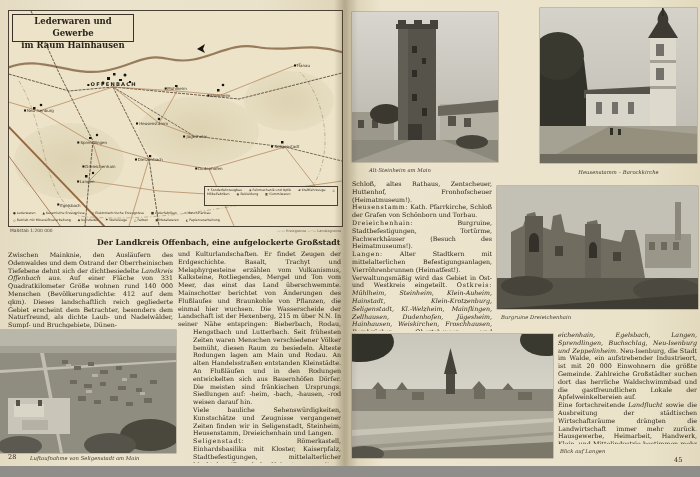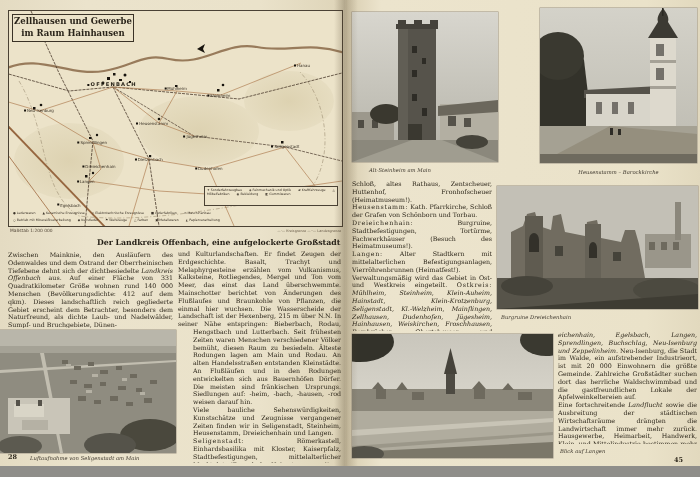--- a/index.html
+++ b/index.html
@@ -42,21 +42,21 @@
   .col p{margin:0;}
   .sp{letter-spacing:0.7px;}
   .it{font-style:italic;}
   #col1{left:8px;top:251px;width:165px;height:77px;}
   #col2{left:178px;top:250px;width:163px;height:213px;}
   .intrude{float:left;width:15px;height:212px;shape-outside:inset(80px 0 0 0);}
   #colA{left:352px;top:180px;width:140px;height:151px;}
   #colB{left:558px;top:331px;width:139px;height:113px;}
 
   .caption{position:absolute;font-size:5.3px;font-style:italic;color:#3c362c;white-space:nowrap;}
-  .pagenum{position:absolute;font-size:6.5px;font-weight:bold;color:#2b2519;}
+  .pagenum{position:absolute;font-size:6.5px;font-weight:normal;color:#2b2519;}
 
   
   .photo{position:absolute;overflow:hidden;background:#88857a;box-shadow:0 0 0 0.5px #9a9184;}
   #ph-aerial{left:0;top:330px;width:176px;height:123px;}
   #ph-tower{left:352px;top:12px;width:146px;height:150px;}
   #ph-church{left:540px;top:8px;width:157px;height:155px;}
   #ph-ruins{left:497px;top:186px;width:201px;height:123px;}
   #ph-village{left:352px;top:334px;width:201px;height:124px;}
   #cap-aerial{left:30px;top:455px;}
   #cap-tower{left:369px;top:167px;}
@@ -127,21 +127,21 @@
         <rect x="166" y="74" width="2.5" height="2"></rect>
           <rect x="208" y="78" width="2.5" height="2.5"></rect>
         <circle cx="214" cy="74" r="1.3"></circle>
           <rect x="272" y="130" width="2.5" height="2.5"></rect>
         <rect x="140" y="144" width="2.2" height="2.2"></rect>
           <circle cx="150" cy="108" r="1.3"></circle>
         <path d="M 188 38 l 8 -5 l -2 5 l 2 4 z"></path>
       </g>
     </svg>
     <div class="map-titlebox">
-      <div>Zellhausen und Gewerbe</div>
+      <div>Lederwaren und Gewerbe</div>
       <div>im Raum Hainhausen</div>
     </div>
     <div class="map-towns">
         <span class="town caps" style="left: 31%; top: 34%;">OFFENBACH</span>
         <span class="town" style="left: 50%; top: 36%;">Mühlheim</span>
         <span class="town" style="left: 63%; top: 39%;">Steinheim</span>
         <span class="town" style="left: 88%; top: 25%;">Hanau</span>
         <span class="town" style="left: 9%; top: 46%;">Neu-Isenburg</span>
         <span class="town" style="left: 43%; top: 52%;">Heusenstamm</span>
         <span class="town" style="left: 56%; top: 58%;">Jügesheim</span>

